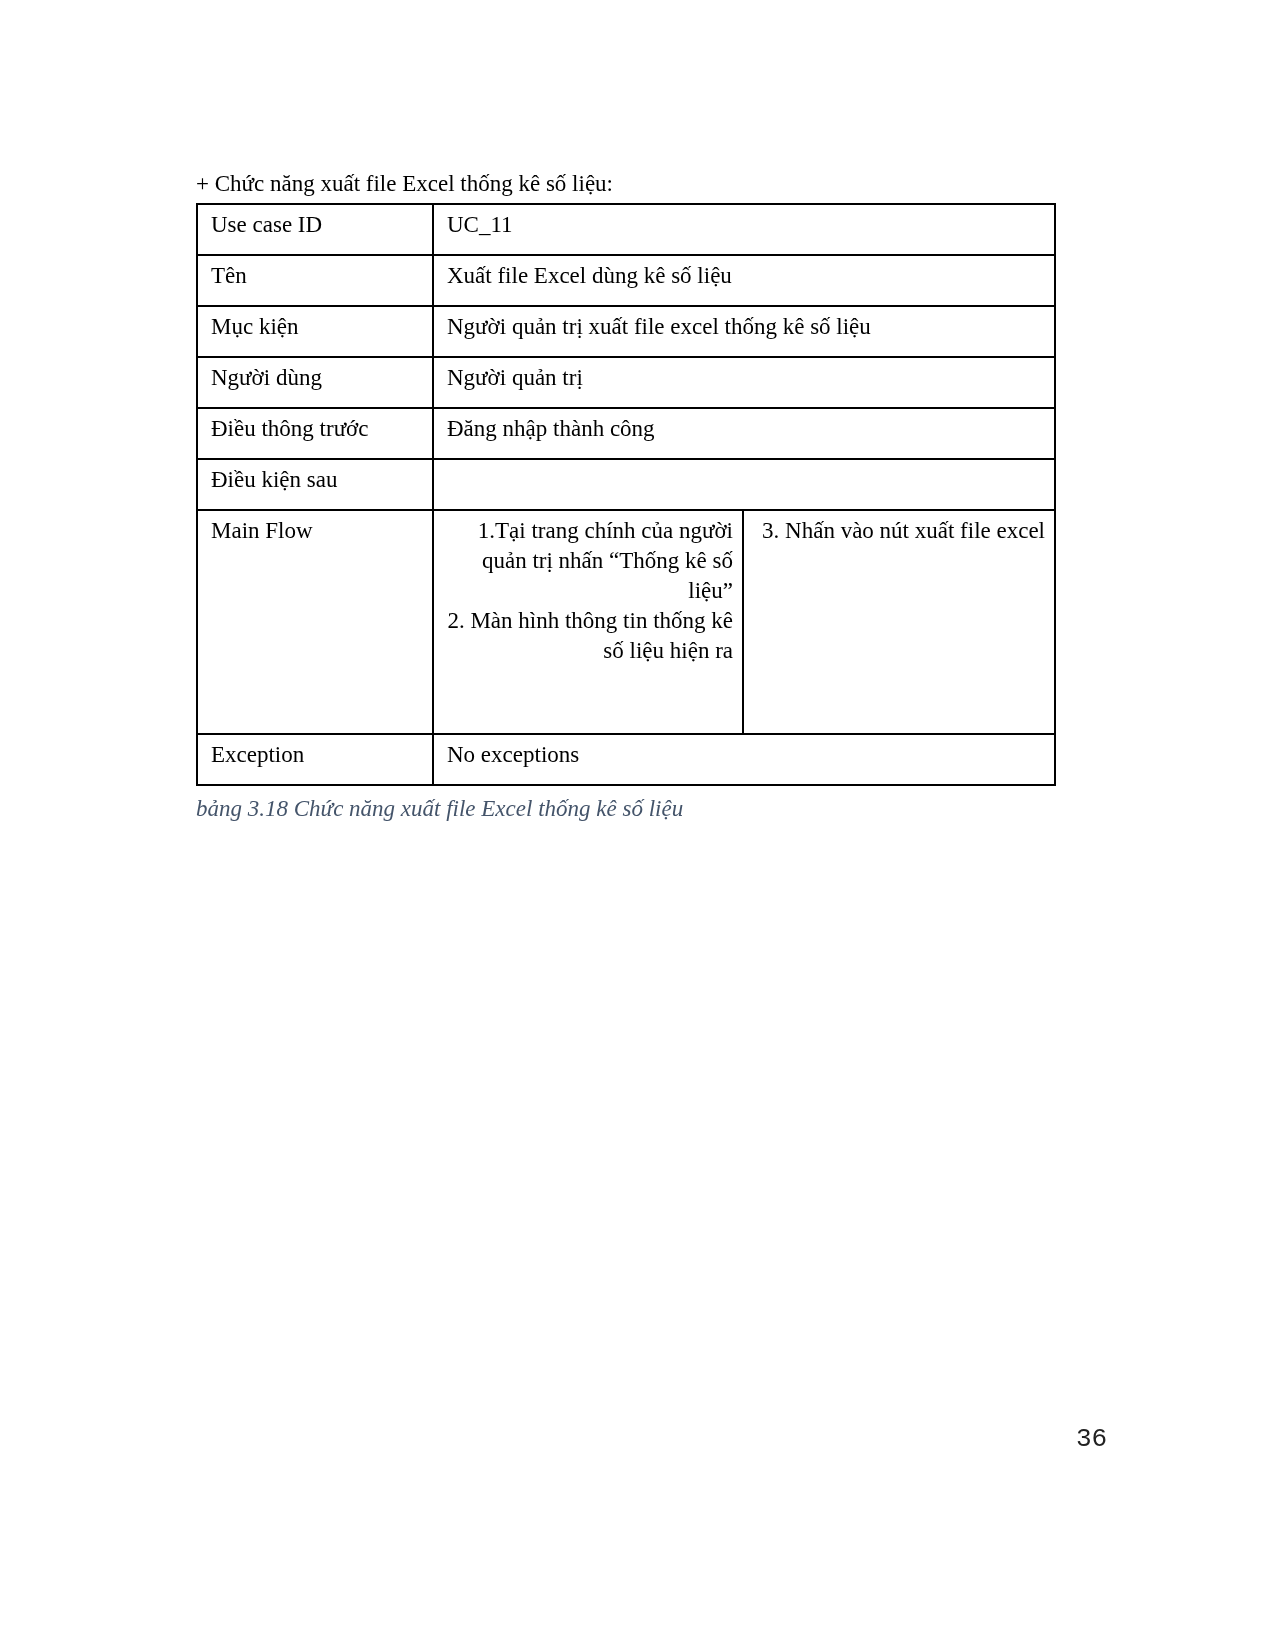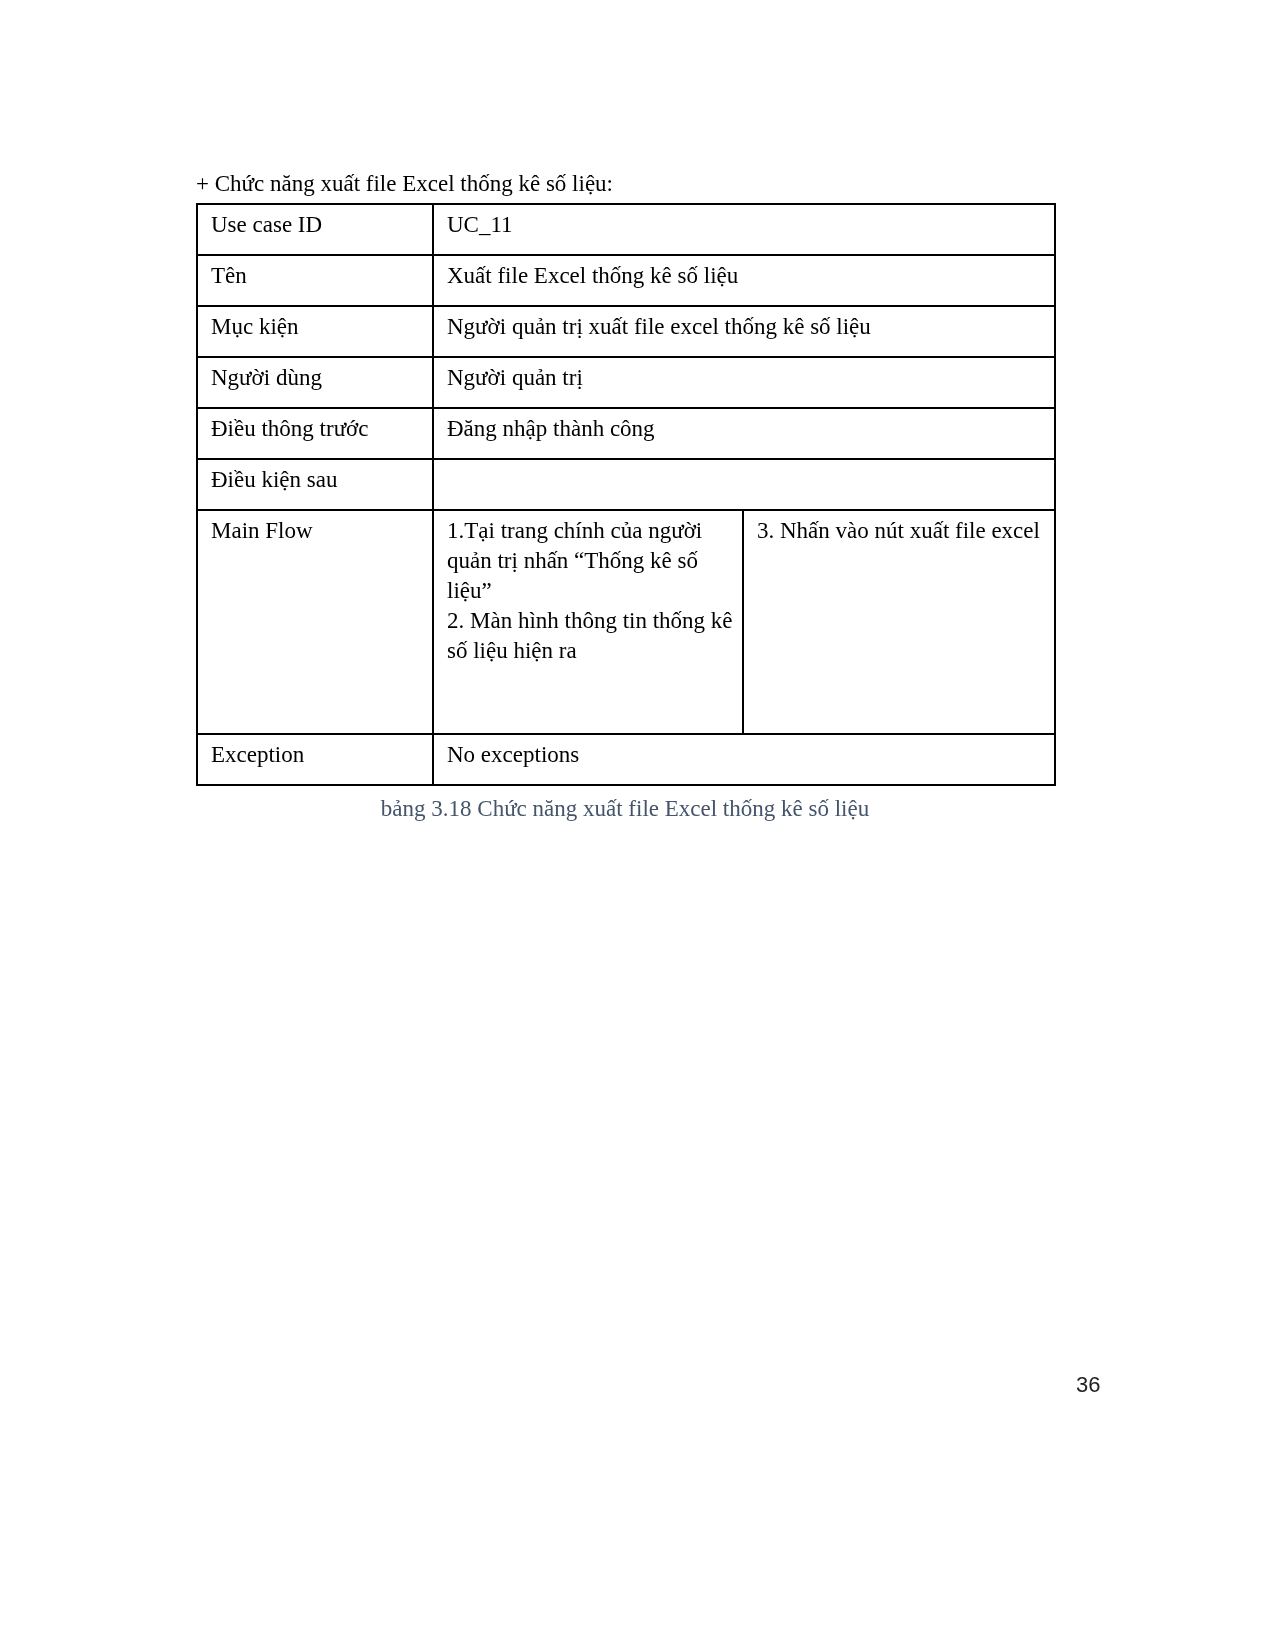--- a/index.html
+++ b/index.html
@@ -36,36 +36,37 @@
   table.usecase td {
     border: 2px solid #000000;
     vertical-align: top;
     font-size: 23px;
     line-height: 30px;
     padding: 5px 9px 14px 13px;
   }
   tr.simple td { height: 42px; }
   tr.mainflow td { height: 224px; }
   td.center {
-    text-align: left;
+    text-align: right;
     white-space: pre-line;
     line-height: 35px;
   }
   .caption {
     margin-top: 10px;
-    text-align: center;
+    text-align: left;
+    font-style: italic;
     font-size: 23px;
     color: #44546A;
   }
   .page-number {
     position: absolute;
     left: 1076px;
-    top: 1372px;
-    font-size: 22px;
-    font-family: Liberation Sans, sans-serif;
+    top: 1424px;
+    font-size: 26px;
+    font-family: Liberation Mono, monospace;
     color: #222222;
   }
 </style>
 </head>
 <body>
 
 <div class="content">
 
   <p class="heading">+ Chức năng xuất file Excel thống kê số liệu:</p>
 
@@ -75,21 +76,21 @@
         <col class="c2">
         <col class="c3">
     </colgroup>
     <tbody>
       <tr class="simple">
         <td>Use case ID</td>
         <td colspan="2">UC_11</td>
       </tr>
       <tr class="simple">
         <td>Tên</td>
-        <td colspan="2">Xuất file Excel thống kê số liệu</td>
+        <td colspan="2">Xuất file Excel dùng kê số liệu</td>
       </tr>
       <tr class="simple">
         <td>Mục kiện</td>
         <td colspan="2">Người quản trị xuất file excel thống kê số liệu</td>
       </tr>
       <tr class="simple">
         <td>Người dùng</td>
         <td colspan="2">Người quản trị</td>
       </tr>
       <tr class="simple">

